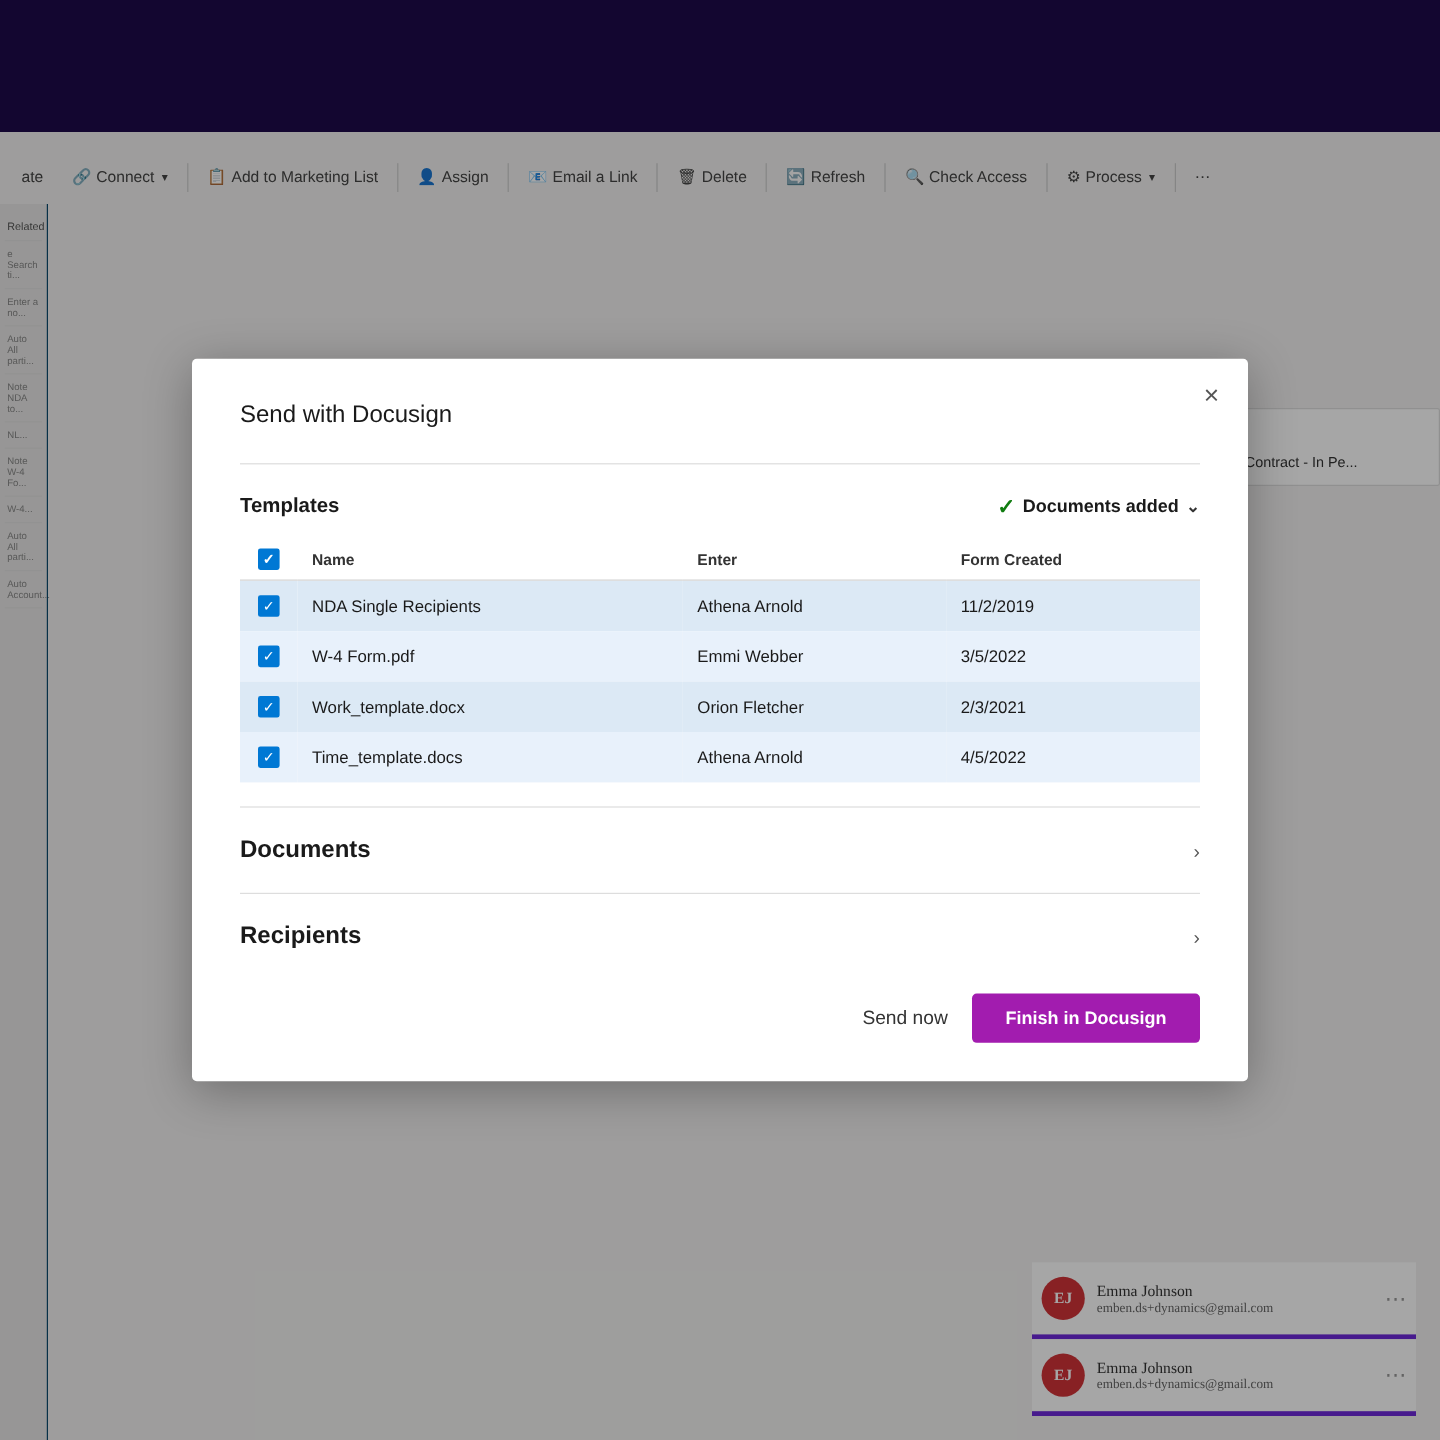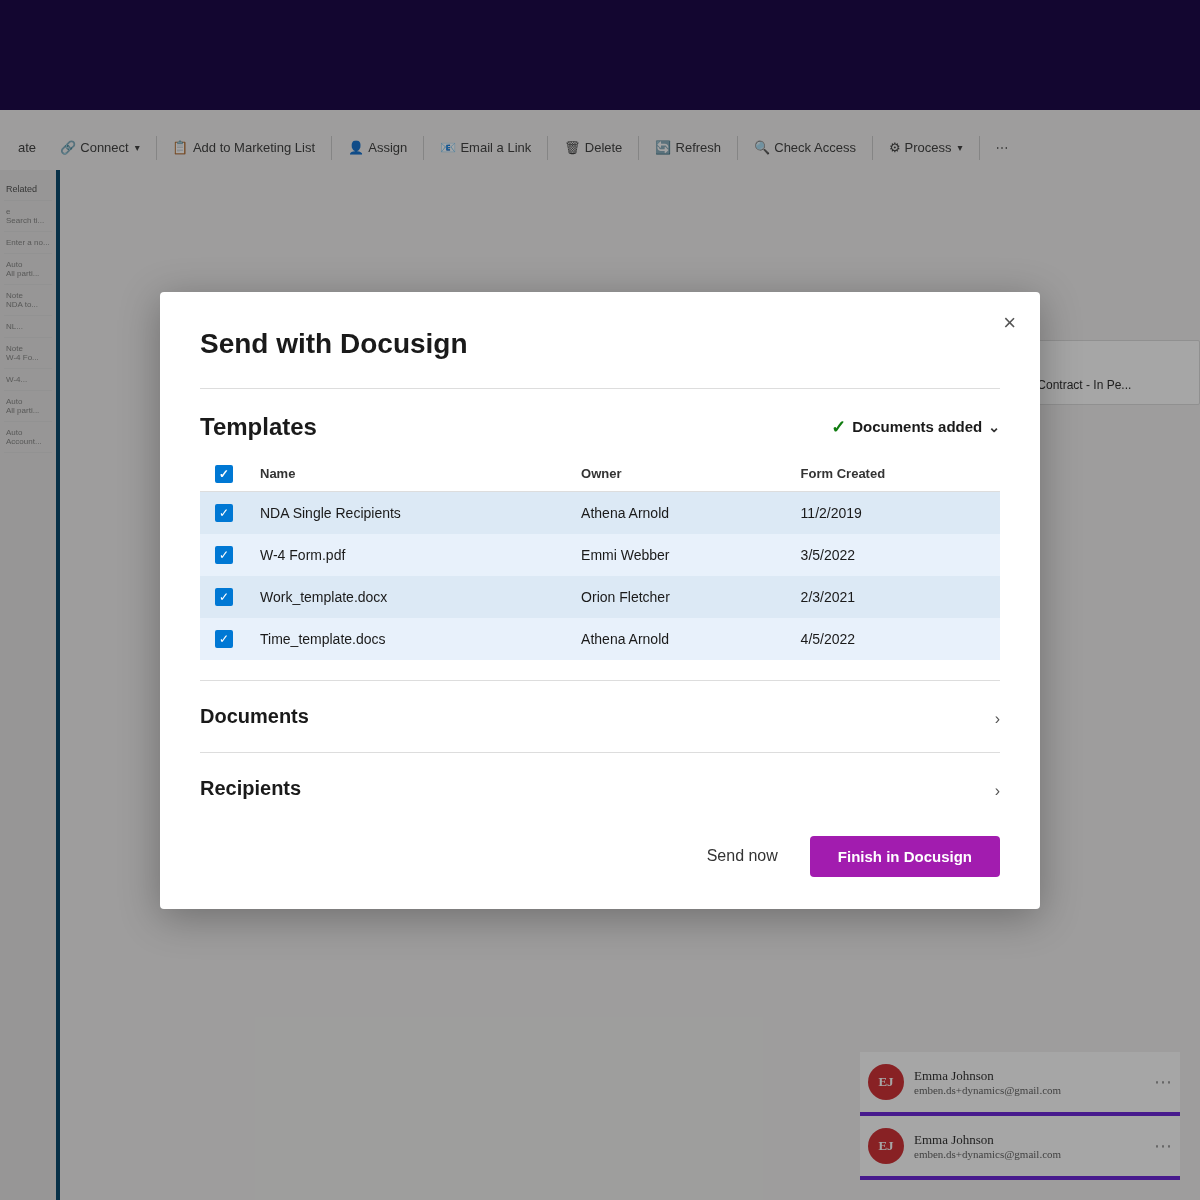--- a/index.html
+++ b/index.html
@@ -58,23 +58,23 @@
       position: absolute;
       top: 170px;
       left: 0;
       right: 0;
       bottom: 0;
       background: #f3f2f1;
       display: flex;
     }
 
     .bg-sidebar {
-      width: 60px;
+      width: 40px;
       background: #e8e7e6;
-      border-right: 4px solid #0c4a6e;
+      border-right: 1px solid #0c4a6e;
       padding: 8px 4px;
     }
 
     .bg-main {
       flex: 1;
       padding: 12px;
       position: relative;
     }
 
     
@@ -242,42 +242,42 @@
       right: 24px;
       font-size: 22px;
       color: #555;
       cursor: pointer;
       background: none;
       border: none;
       line-height: 1;
     }
 
     .modal-title {
-      font-size: 28px;
-      font-weight: 700;
+      font-size: 20px;
+      font-weight: 400;
       color: #1a1a1a;
       margin-bottom: 28px;
     }
 
     .modal-divider {
       border: none;
       border-top: 1px solid #ddd;
       margin: 0 0 24px 0;
     }
 
     
     .section-header {
       display: flex;
       align-items: center;
       justify-content: space-between;
       margin-bottom: 16px;
     }
 
     .section-title {
-      font-size: 24px;
+      font-size: 17px;
       font-weight: 600;
       color: #1a1a1a;
     }
 
     .documents-added {
       display: flex;
       align-items: center;
       gap: 6px;
       font-weight: 600;
       color: #1a1a1a;
@@ -393,21 +393,21 @@
     .chevron-right {
       font-size: 16px;
       color: #555;
     }
 
     
     .modal-footer {
       display: flex;
       align-items: center;
       justify-content: flex-end;
-      gap: 16px;
+      gap: 4px;
       margin-top: 32px;
     }
 
     .btn-send-now {
       background: none;
       border: none;
       font-size: 16px;
       color: #333;
       cursor: pointer;
       padding: 10px 16px;
@@ -611,21 +611,21 @@
       <thead>
         <tr>
           <th>
             <div class="checkbox-cell">
               <div class="custom-checkbox-header">
                 <span class="checkmark">✓</span>
               </div>
             </div>
           </th>
           <th>Name</th>
-          <th>Owner</th>
+          <th>Enter</th>
           <th>Form Created</th>
         </tr>
       </thead>
       <tbody>
         <tr>
           <td>
             <div class="checkbox-cell">
               <div class="custom-checkbox">
                 <span class="checkmark">✓</span>
               </div>

